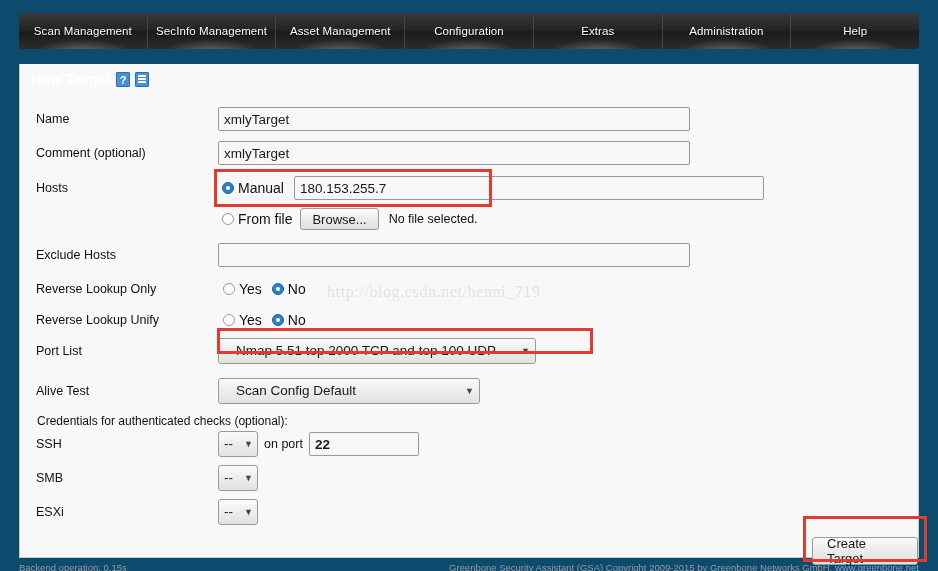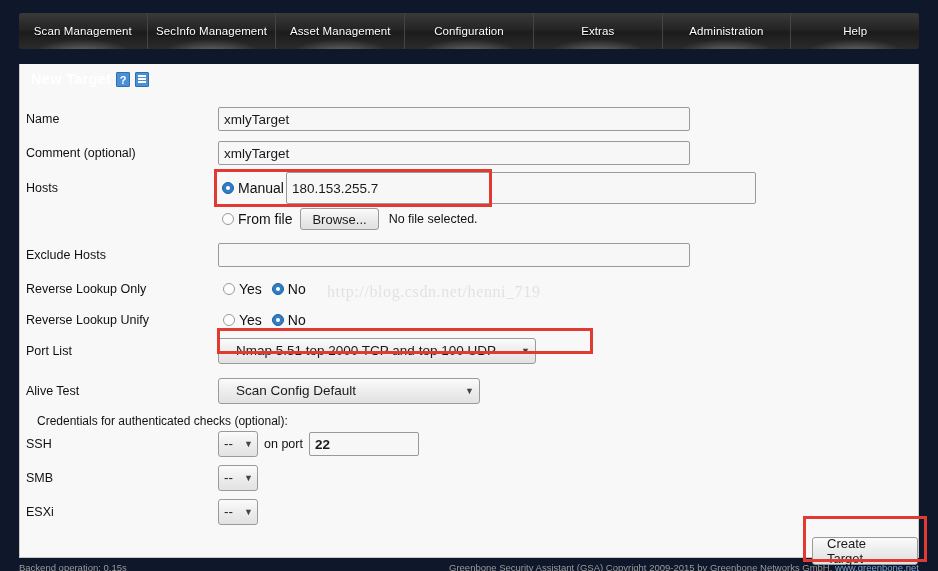--- a/index.html
+++ b/index.html
@@ -9,21 +9,21 @@
     width: 938px;
     height: 571px;
     overflow: hidden;
     font-family: "Liberation Sans", sans-serif;
   }
 
   #root {
     position: relative;
     width: 938px;
     height: 571px;
-    background: #0f172a;
+    background: #0c4a6e;
   }
 
   
   .topnav {
     position: absolute;
     left: 19px;
     top: 13px;
     width: 900px;
     height: 36px;
     background: linear-gradient(to bottom, #3a3a3a 0%, #232323 48%, #1b1b1b 52%, #2b2b2b 100%);
@@ -158,21 +158,21 @@
   }
   .row {
     position: absolute;
     left: 0;
     right: 0;
     display: flex;
     align-items: center;
   }
   .lab {
     position: absolute;
-    left: 6px;
+    left: 16px;
     font-size: 12.5px;
     color: #111111;
     white-space: nowrap;
   }
   .fieldcol { position: absolute; left: 198px; }
 
   input[type="text"] {
     font-family: "Liberation Sans", sans-serif;
     font-size: 13.5px;
     color: #1a1a1a;
@@ -338,21 +338,21 @@
       <div class="row" style="top:44px;height:24px;">
         <span class="lab">Comment (optional)</span>
         <input type="text" class="fieldcol" style="width: 472px; height: 24px;" value="xmlyTarget">
       </div>
 
       <div class="row" style="top:78px;height:26px;">
         <span class="lab">Hosts</span>
         <div class="fieldcol inline" style="left:202px;">
           <span class="radio on"></span>
           <span class="rlabel">Manual</span>
-          <input type="text" style="width: 470px; height: 32px; margin-left: 2px;" value="180.153.255.7">
+          <input type="text" style="width: 470px; height: 24px; margin-left: 10px;" value="180.153.255.7">
         </div>
       </div>
 
       <div class="row" style="top:110px;height:24px;">
         <div class="fieldcol inline" style="left:202px;">
           <span class="radio"></span>
           <span class="rlabel">From file</span>
           <span class="btn" style="height:22px;padding:0 11px;margin-left:8px;text-align:center;">Browse...</span>
           <span style="font-size:12.5px;color:#111;margin-left:10px;">No file selected.</span>
         </div>

